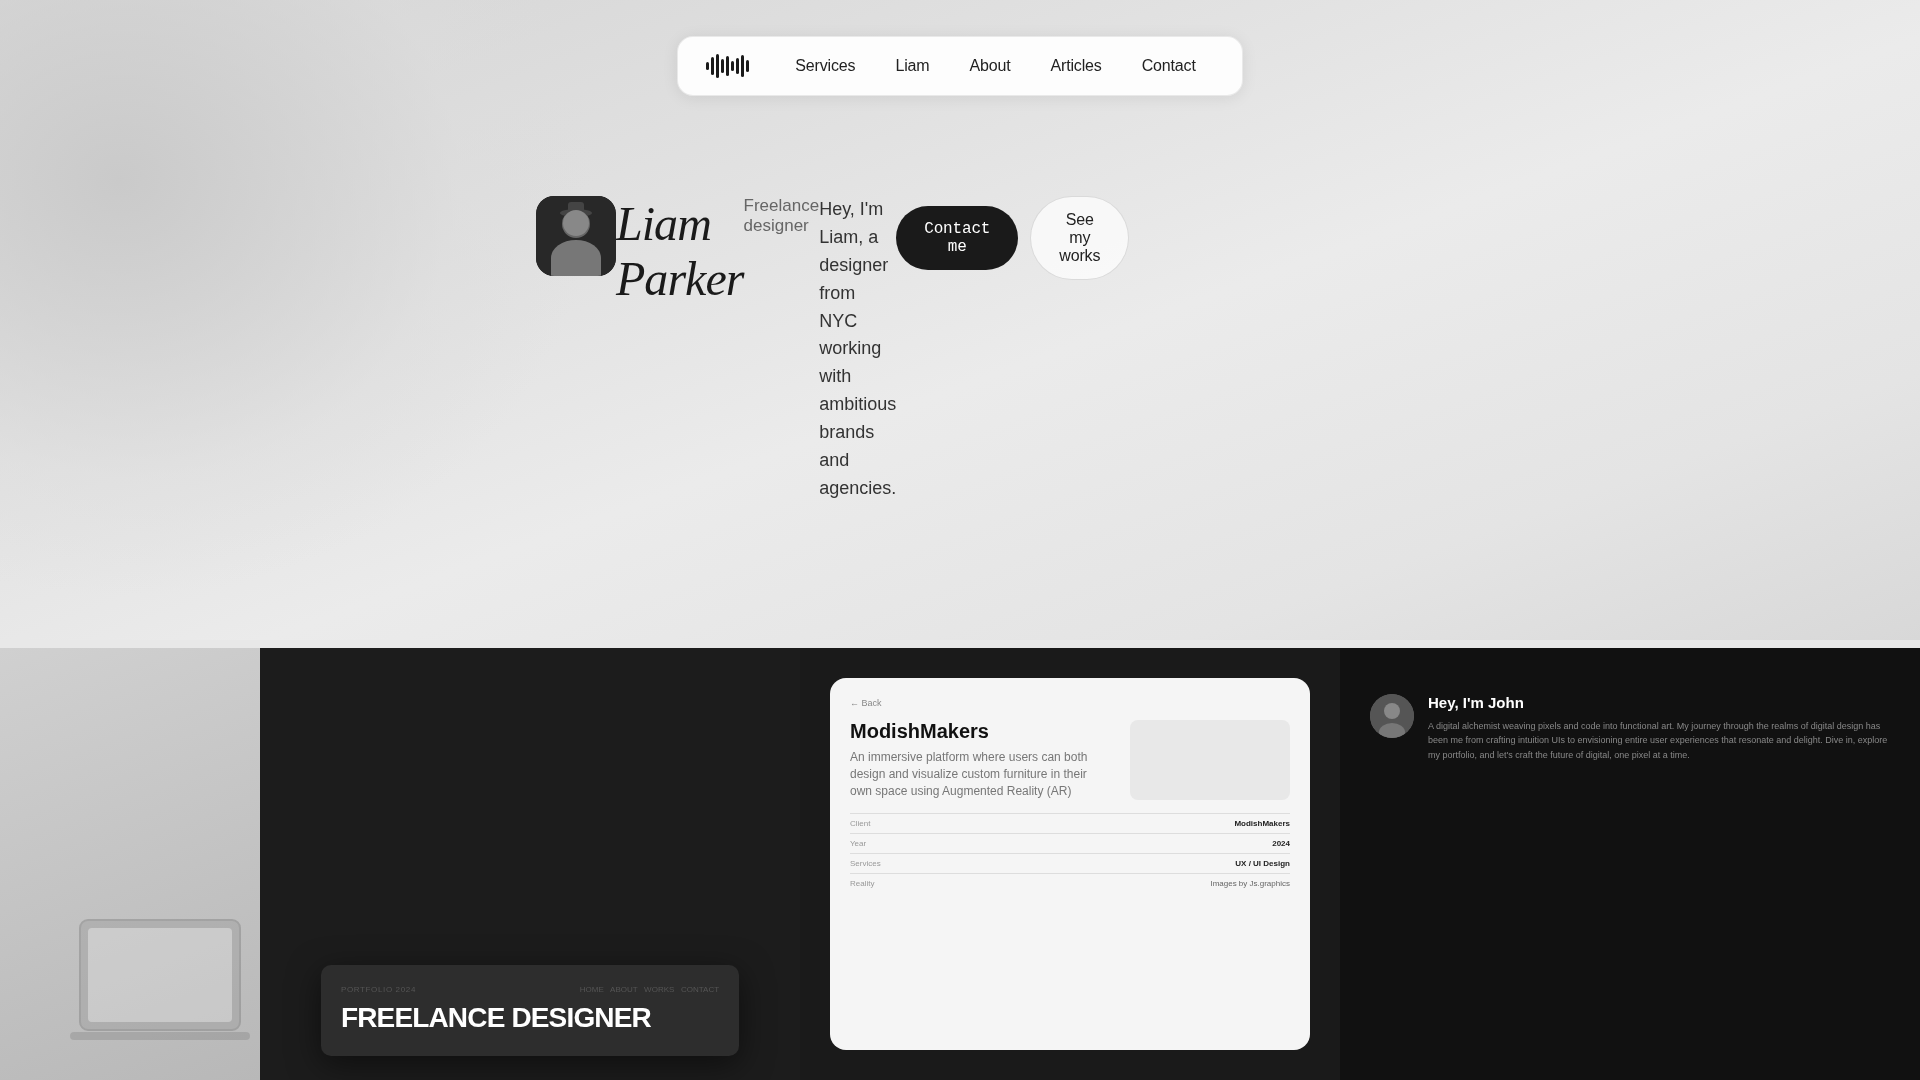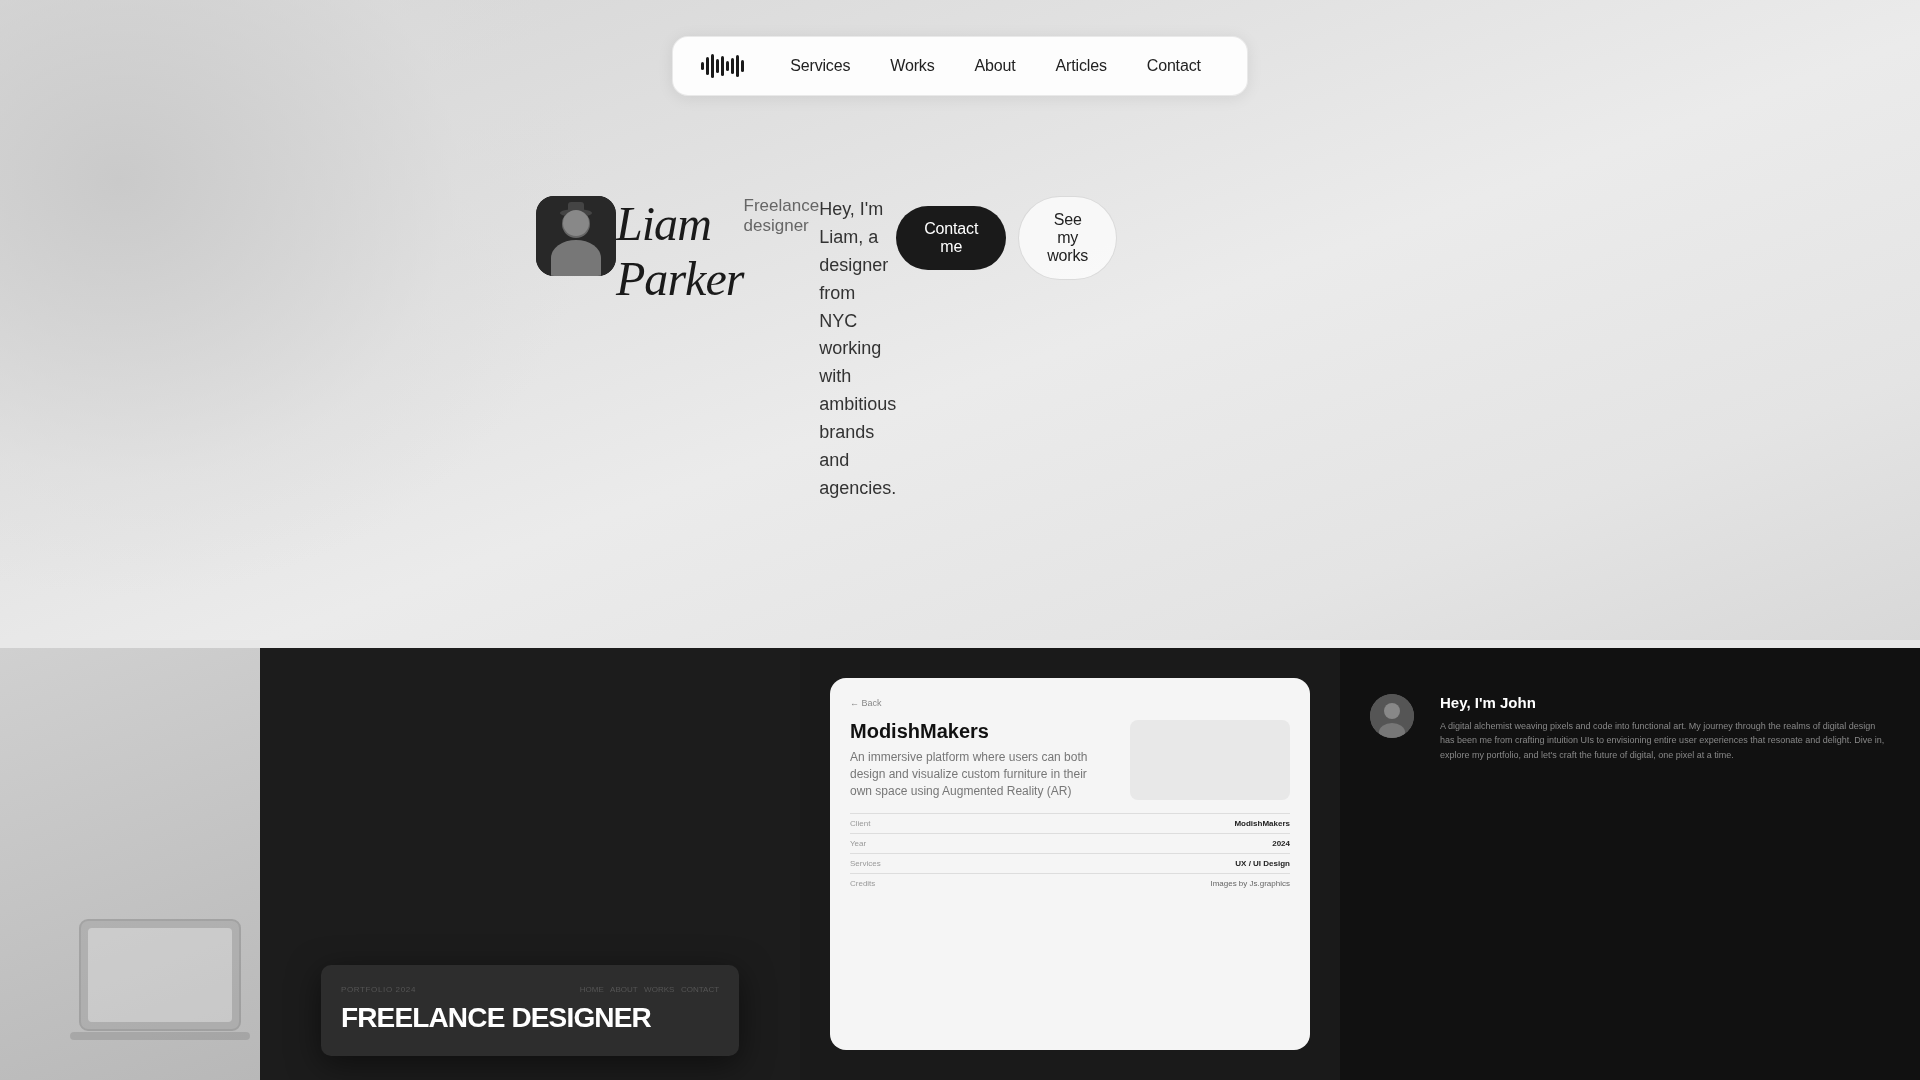--- a/index.html
+++ b/index.html
@@ -169,20 +169,21 @@
     .btn-primary {
       background: #1a1a1a;
       color: #fff;
       border: none;
       border-radius: 50px;
       padding: 14px 28px;
       font-size: 16px;
       font-weight: 500;
       cursor: pointer;
       letter-spacing: -0.01em;
+      font-family: Liberation Mono, monospace;
     }
 
     .btn-secondary {
       background: rgba(255,255,255,0.7);
       color: #222;
       border: 1px solid rgba(0,0,0,0.12);
       border-radius: 50px;
       padding: 14px 28px;
       font-size: 16px;
       font-weight: 400;
@@ -243,21 +244,20 @@
     }
 
     
     .card-4 {
       flex: 1;
       background: #111;
       position: relative;
       overflow: hidden;
       display: flex;
       padding: 30px;
-      gap: 12px;
     }
 
     
     .waveform {
       display: flex;
       align-items: center;
       gap: 2px;
       height: 28px;
     }
 
@@ -285,21 +285,21 @@
         <div class="wave-bar" style="height:20px;"></div>
         <div class="wave-bar" style="height:10px;"></div>
         <div class="wave-bar" style="height:16px;"></div>
         <div class="wave-bar" style="height:22px;"></div>
         <div class="wave-bar" style="height:12px;"></div>
       </div>
     </div>
 
     <div class="nav-links">
       <button class="nav-link">Services</button>
-      <button class="nav-link">Works</button>
+      <button class="nav-link">Liam</button>
       <button class="nav-link">About</button>
       <button class="nav-link">Articles</button>
       <button class="nav-link">Contact</button>
     </div>
   </div>
 </nav>
 
 <section class="hero">
 
   <div class="avatar">
@@ -374,21 +374,21 @@
         </div>
         <div style="display:flex;justify-content:space-between;padding:5px 0;border-top:1px solid #ddd;gap:40px;">
           <span style="font-size:8px;color:#999;">Year</span>
           <span style="font-size:8px;color:#222;font-weight:600;">2024</span>
         </div>
         <div style="display:flex;justify-content:space-between;padding:5px 0;border-top:1px solid #ddd;">
           <span style="font-size:8px;color:#999;">Services</span>
           <span style="font-size:8px;color:#222;font-weight:600;">UX / UI Design</span>
         </div>
         <div style="display:flex;justify-content:space-between;padding:5px 0;border-top:1px solid #ddd;">
-          <span style="font-size:8px;color:#999;">Credits</span>
+          <span style="font-size:8px;color:#999;">Reality</span>
           <span style="font-size:8px;color:#666;font-weight:400;">Images by Js.graphics</span>
         </div>
       </div>
     </div>
   </div>
 
   <div class="card-4">
 
     <div style="width:44px;height:44px;border-radius:50%;background:#666;flex-shrink:0;margin-top:16px;margin-right:14px;overflow:hidden;">
       <svg width="44" height="44" viewBox="0 0 44 44" xmlns="http://www.w3.org/2000/svg">

